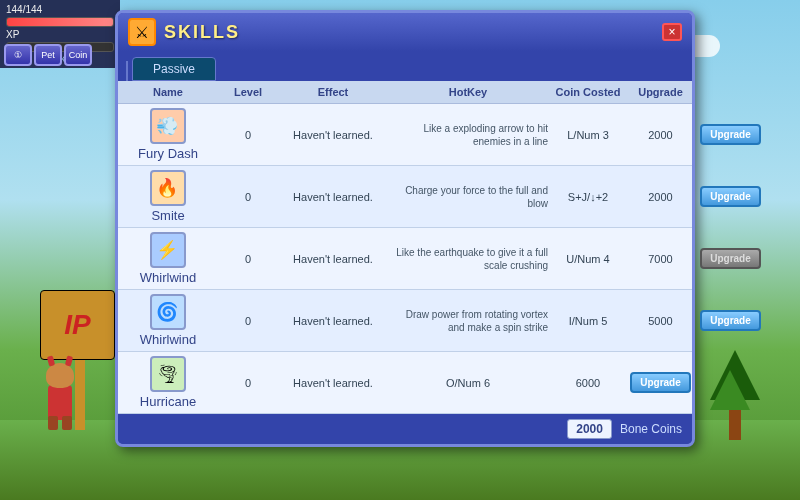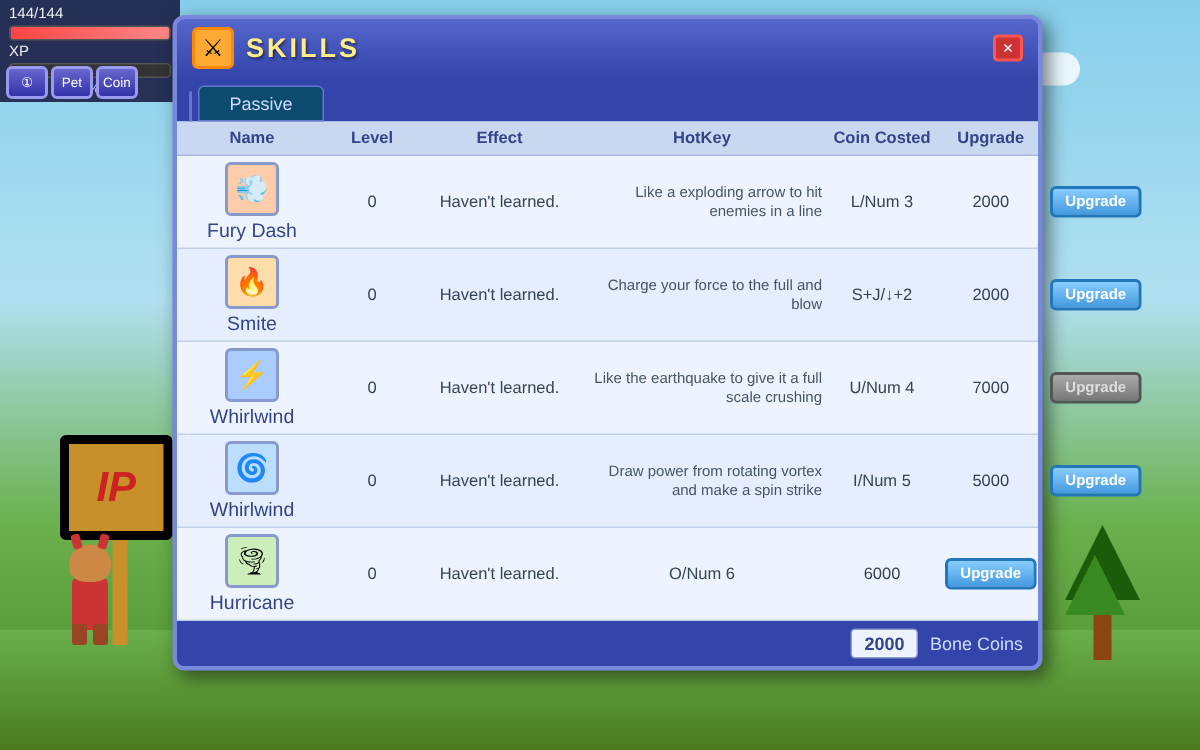--- a/index.html
+++ b/index.html
@@ -40,21 +40,21 @@
     
     .signpost {
       position: absolute;
       left: 40px;
       bottom: 80px;
       width: 80px;
       height: 130px;
     }
     .signpost-board {
       background: #c8902a;
-      border: 6px solid #000000;
+      border: 1px solid #000000;
       border-radius: 4px;
       width: 75px;
       height: 70px;
       display: flex;
       align-items: center;
       justify-content: center;
     }
     .signpost-text {
       color: #cc2222;
       font-size: 28px;

